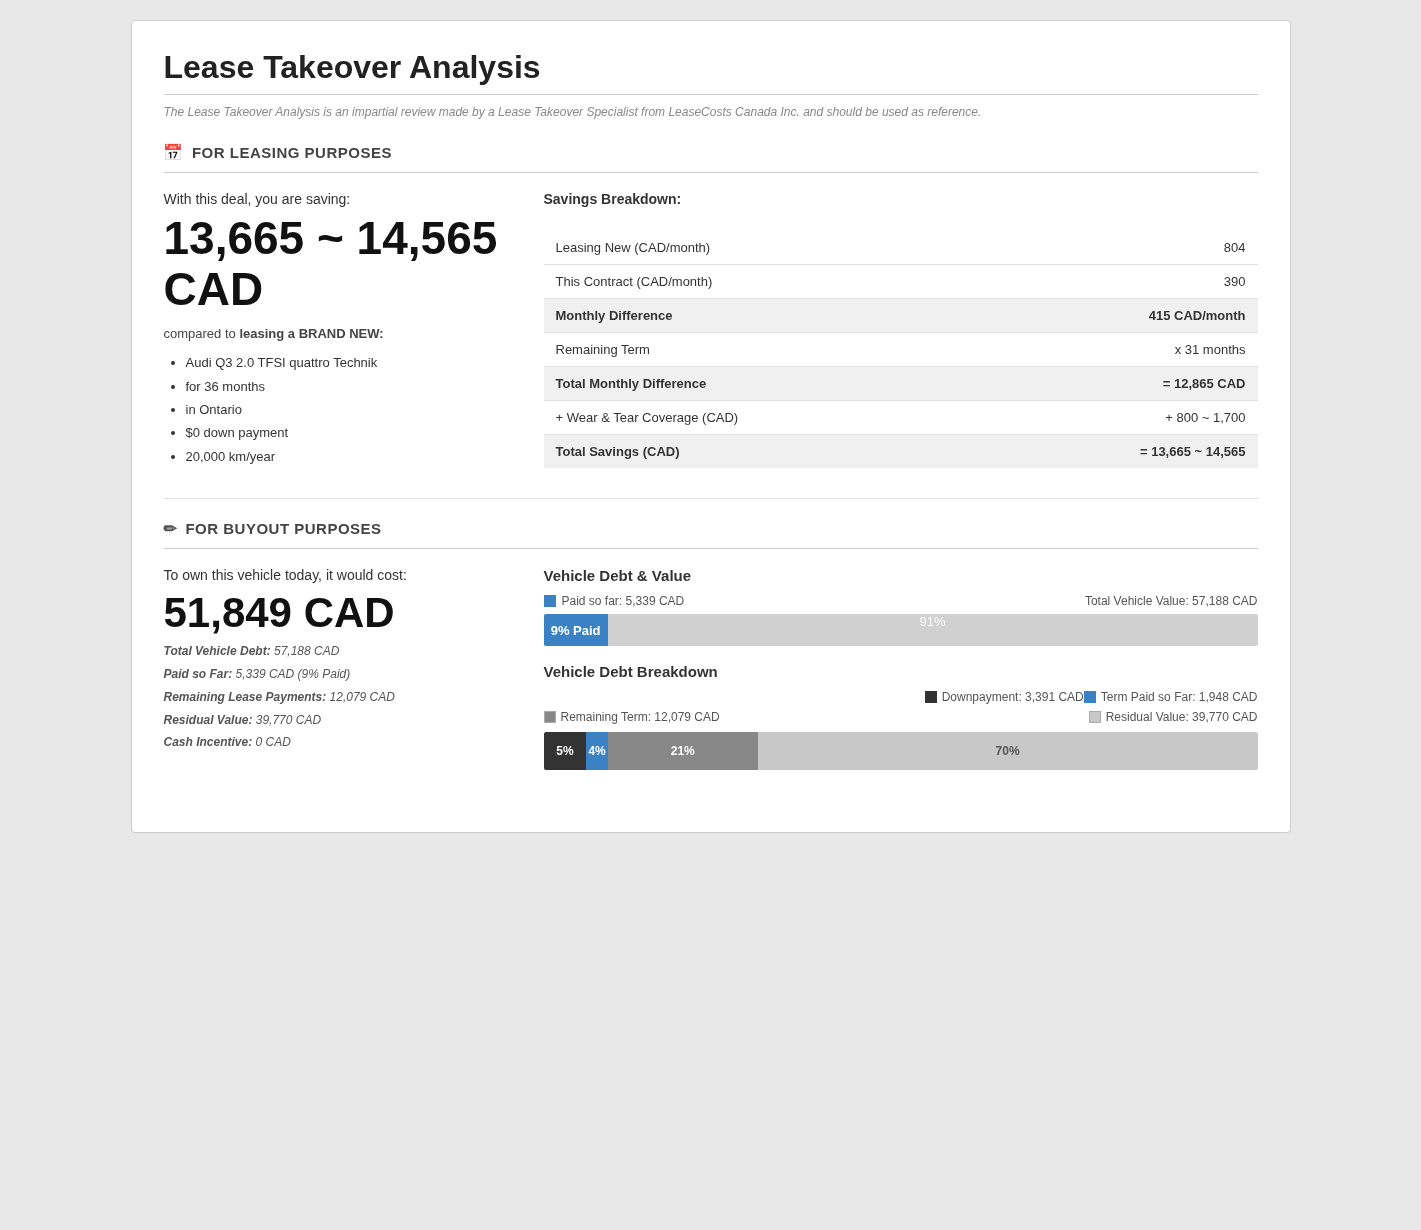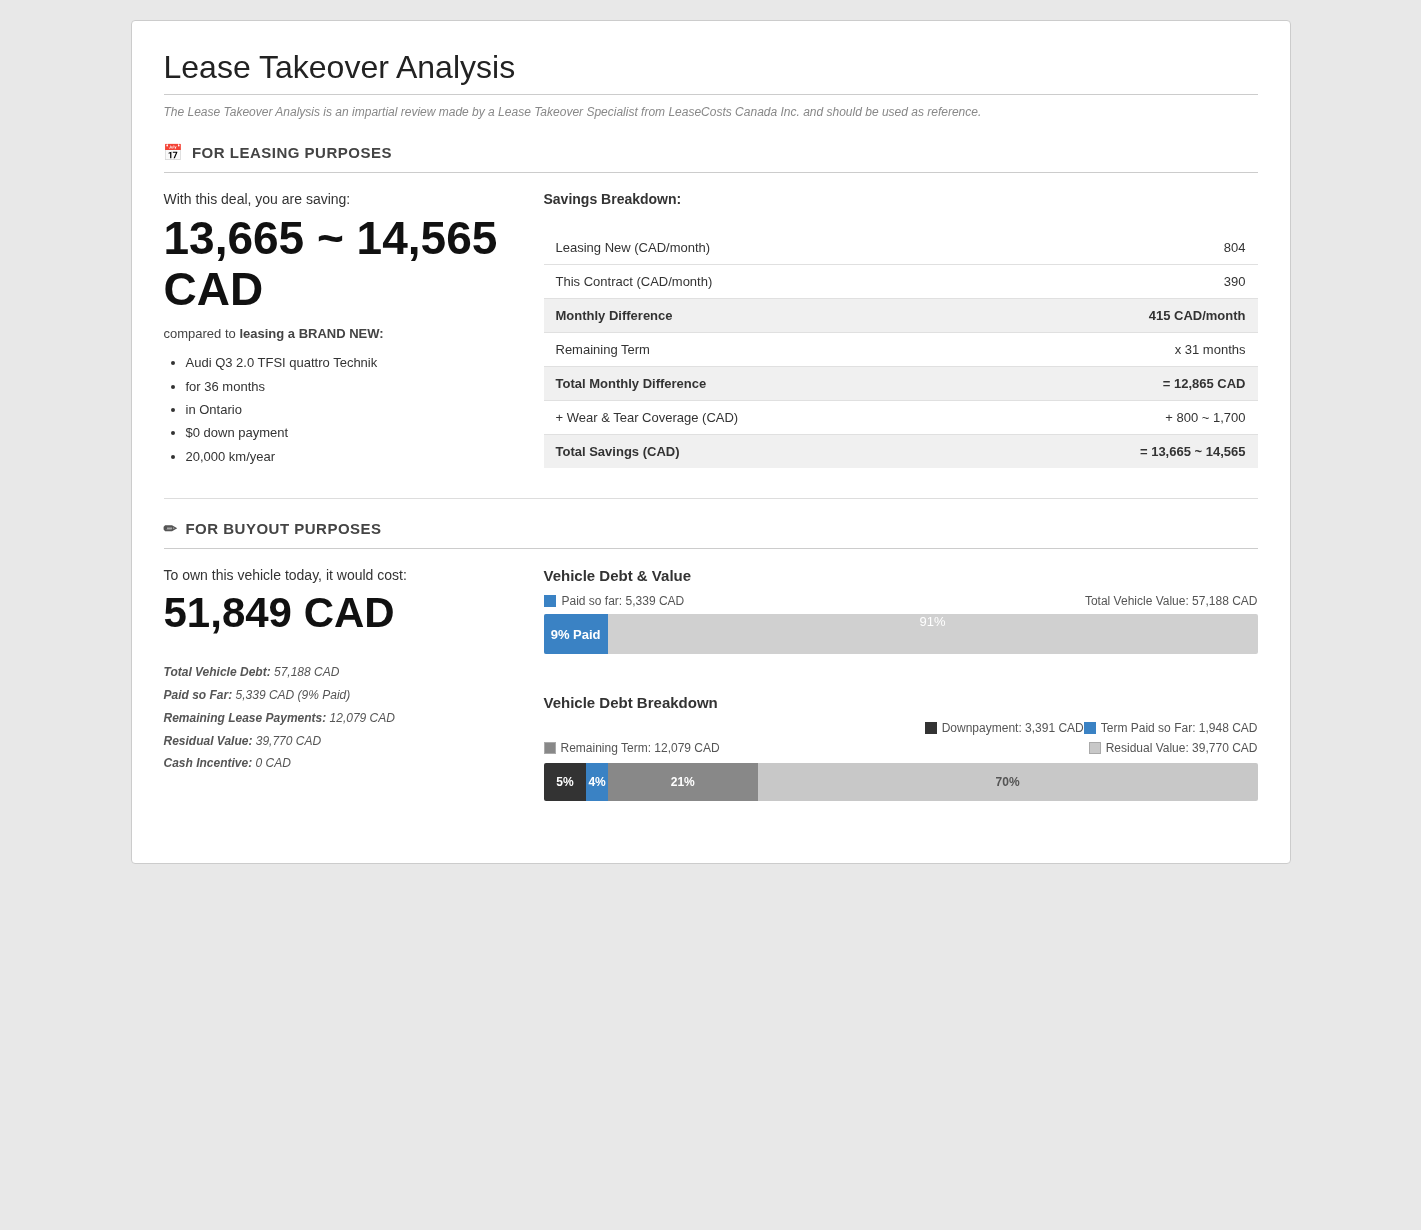--- a/index.html
+++ b/index.html
@@ -15,21 +15,21 @@
     }
     .card {
       background: #fff;
       border: 1px solid #ccc;
       border-radius: 4px;
       width: 1160px;
       padding: 28px 32px 32px 32px;
     }
     .page-title {
       font-size: 32px;
-      font-weight: normal;
+      font-weight: bold;
       color: #222;
       margin-bottom: 8px;
     }
     .title-divider {
       border: none;
       border-top: 1px solid #ccc;
       margin-bottom: 10px;
     }
     .subtitle {
       font-size: 12px;
@@ -129,21 +129,21 @@
     
     .own-label {
       font-size: 14px;
       color: #333;
       margin-bottom: 6px;
     }
     .own-amount {
       font-size: 42px;
       font-weight: bold;
       color: #111;
-      margin-bottom: 24px;
+      margin-bottom: 3px;
     }
     .debt-details {
       font-size: 12px;
       color: #555;
       font-style: italic;
       line-height: 1.9;
     }
     .debt-details span {
       font-weight: bold;
     }
@@ -168,26 +168,26 @@
       gap: 6px;
     }
     .legend-dot {
       width: 12px;
       height: 12px;
       display: inline-block;
       flex-shrink: 0;
     }
     .bar-container {
       width: 100%;
-      height: 40px;
+      height: 32px;
       background: #d0d0d0;
       border-radius: 2px;
       overflow: hidden;
       display: flex;
-      margin-bottom: 40px;
+      margin-bottom: 17px;
     }
     .bar-paid {
       background: #3a82c4;
       display: flex;
       align-items: center;
       justify-content: center;
       color: #fff;
       font-size: 13px;
       font-weight: bold;
       white-space: nowrap;

